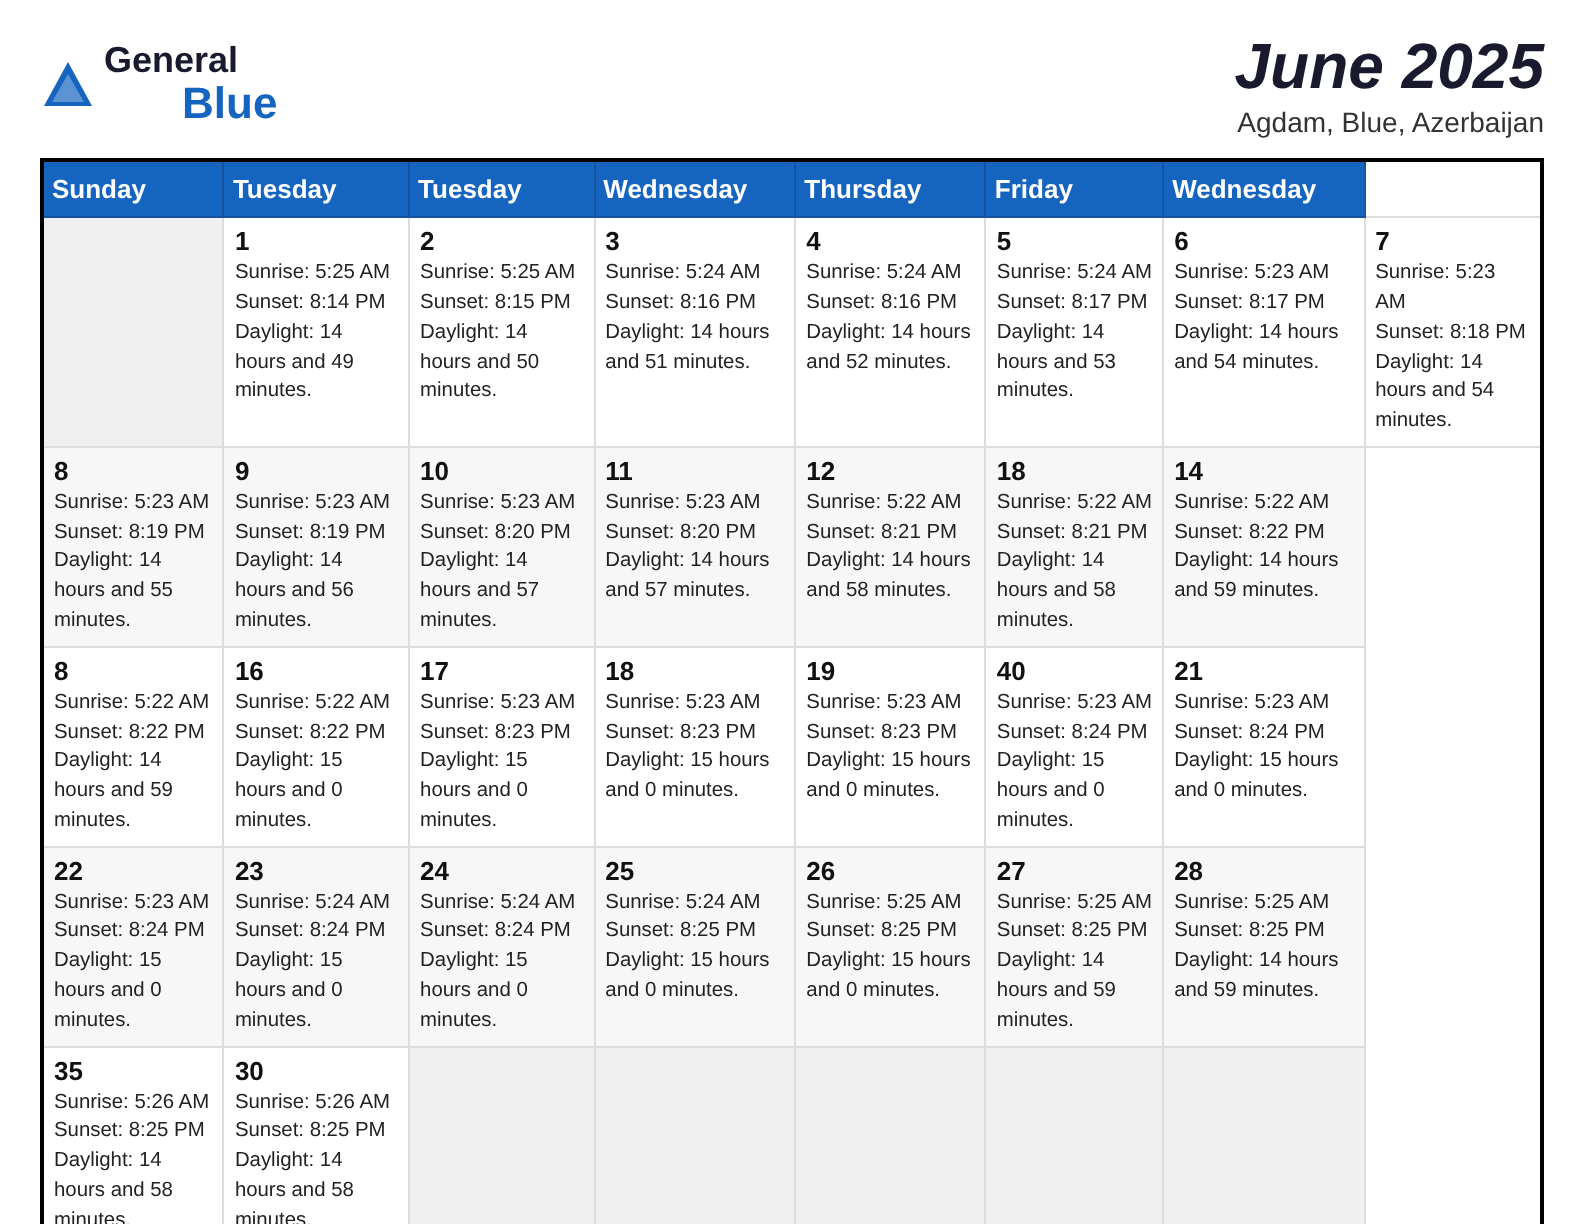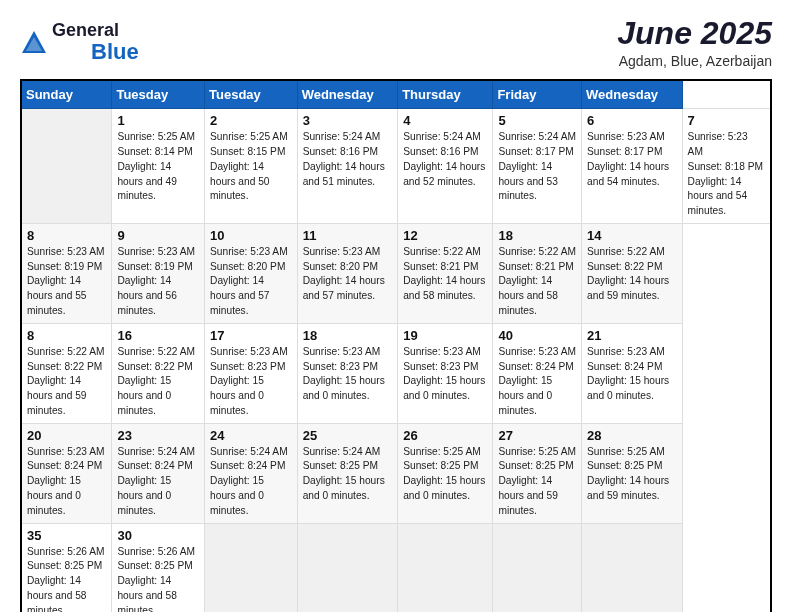--- a/index.html
+++ b/index.html
@@ -161,21 +161,21 @@
         <tr>
           <td><span class="day-num">8</span><span class="cell-text">Sunrise: 5:22 AM<br>Sunset: 8:22 PM<br>Daylight: 14 hours and 59 minutes.</span></td>
           <td><span class="day-num">16</span><span class="cell-text">Sunrise: 5:22 AM<br>Sunset: 8:22 PM<br>Daylight: 15 hours and 0 minutes.</span></td>
           <td><span class="day-num">17</span><span class="cell-text">Sunrise: 5:23 AM<br>Sunset: 8:23 PM<br>Daylight: 15 hours and 0 minutes.</span></td>
           <td><span class="day-num">18</span><span class="cell-text">Sunrise: 5:23 AM<br>Sunset: 8:23 PM<br>Daylight: 15 hours and 0 minutes.</span></td>
           <td><span class="day-num">19</span><span class="cell-text">Sunrise: 5:23 AM<br>Sunset: 8:23 PM<br>Daylight: 15 hours and 0 minutes.</span></td>
           <td><span class="day-num">40</span><span class="cell-text">Sunrise: 5:23 AM<br>Sunset: 8:24 PM<br>Daylight: 15 hours and 0 minutes.</span></td>
           <td><span class="day-num">21</span><span class="cell-text">Sunrise: 5:23 AM<br>Sunset: 8:24 PM<br>Daylight: 15 hours and 0 minutes.</span></td>
         </tr>
         <tr>
-          <td><span class="day-num">20</span><span class="cell-text">Sunrise: 5:23 AM<br>Sunset: 8:24 PM<br>Daylight: 15 hours and 0 minutes.</span></td>
+          <td><span class="day-num">22</span><span class="cell-text">Sunrise: 5:23 AM<br>Sunset: 8:24 PM<br>Daylight: 15 hours and 0 minutes.</span></td>
           <td><span class="day-num">23</span><span class="cell-text">Sunrise: 5:24 AM<br>Sunset: 8:24 PM<br>Daylight: 15 hours and 0 minutes.</span></td>
           <td><span class="day-num">24</span><span class="cell-text">Sunrise: 5:24 AM<br>Sunset: 8:24 PM<br>Daylight: 15 hours and 0 minutes.</span></td>
           <td><span class="day-num">25</span><span class="cell-text">Sunrise: 5:24 AM<br>Sunset: 8:25 PM<br>Daylight: 15 hours and 0 minutes.</span></td>
           <td><span class="day-num">26</span><span class="cell-text">Sunrise: 5:25 AM<br>Sunset: 8:25 PM<br>Daylight: 15 hours and 0 minutes.</span></td>
           <td><span class="day-num">27</span><span class="cell-text">Sunrise: 5:25 AM<br>Sunset: 8:25 PM<br>Daylight: 14 hours and 59 minutes.</span></td>
           <td><span class="day-num">28</span><span class="cell-text">Sunrise: 5:25 AM<br>Sunset: 8:25 PM<br>Daylight: 14 hours and 59 minutes.</span></td>
         </tr>
         <tr>
           <td><span class="day-num">35</span><span class="cell-text">Sunrise: 5:26 AM<br>Sunset: 8:25 PM<br>Daylight: 14 hours and 58 minutes.</span></td>
           <td><span class="day-num">30</span><span class="cell-text">Sunrise: 5:26 AM<br>Sunset: 8:25 PM<br>Daylight: 14 hours and 58 minutes.</span></td>

